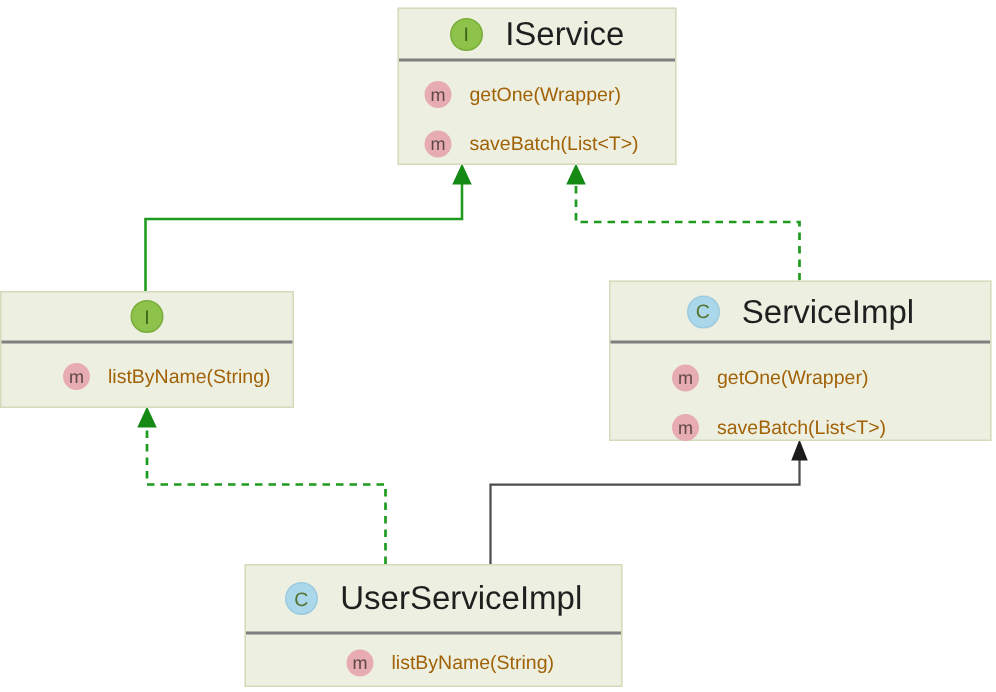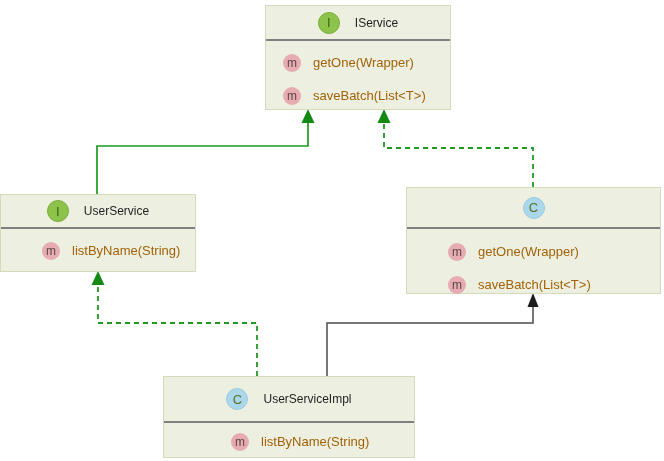--- a/index.html
+++ b/index.html
@@ -20,21 +20,21 @@
     border-bottom:2px solid #7f7f7f;
     box-sizing:border-box;
   }
   .badge {
     width:20px; height:20px; border-radius:50%;
     display:flex; align-items:center; justify-content:center;
     font-size:13px; line-height:1; flex:0 0 20px;
   }
   .badge.iface { background:#8dc34b; border:1px solid #7aad3a; color:#3d631a; }
   .badge.cls   { background:#abd7ea; border:1px solid #9ccbe0; color:#55712c; }
-  .title { font-size:12px; color:#1f1f1f; white-space:nowrap; }
+  .title { font-size:22px; color:#1f1f1f; white-space:nowrap; }
   .nbody { padding-top:5px; }
   .row {
     display:flex; align-items:center; gap:12px;
     height:33px; padding-left:var(--mpad, 18px);
   }
   .mbadge {
     width:18px; height:18px; border-radius:50%;
     background:#e7abb2; color:#5d4747;
     font-size:12px; line-height:1;
     display:flex; align-items:center; justify-content:center;
@@ -100,33 +100,33 @@
     <div class="row">
       <span class="mbadge">m</span>
       <span class="sig">saveBatch(List&lt;T&gt;)</span>
     </div>
   </div>
 </div>
 
 <div class="node" id="n-userservice">
   <div class="hdr">
     <span class="badge iface">I</span>
-    <span class="title">UserService</span>
   </div>
   <div class="nbody">
     <div class="row">
       <span class="mbadge">m</span>
       <span class="sig">listByName(String)</span>
     </div>
   </div>
 </div>
 
 <div class="node" id="n-serviceimpl">
   <div class="hdr">
     <span class="badge cls">C</span>
+    <span class="title">ServiceImpl</span>
   </div>
   <div class="nbody">
     <div class="row">
       <span class="mbadge">m</span>
       <span class="sig">getOne(Wrapper)</span>
     </div>
     <div class="row">
       <span class="mbadge">m</span>
       <span class="sig">saveBatch(List&lt;T&gt;)</span>
     </div>

